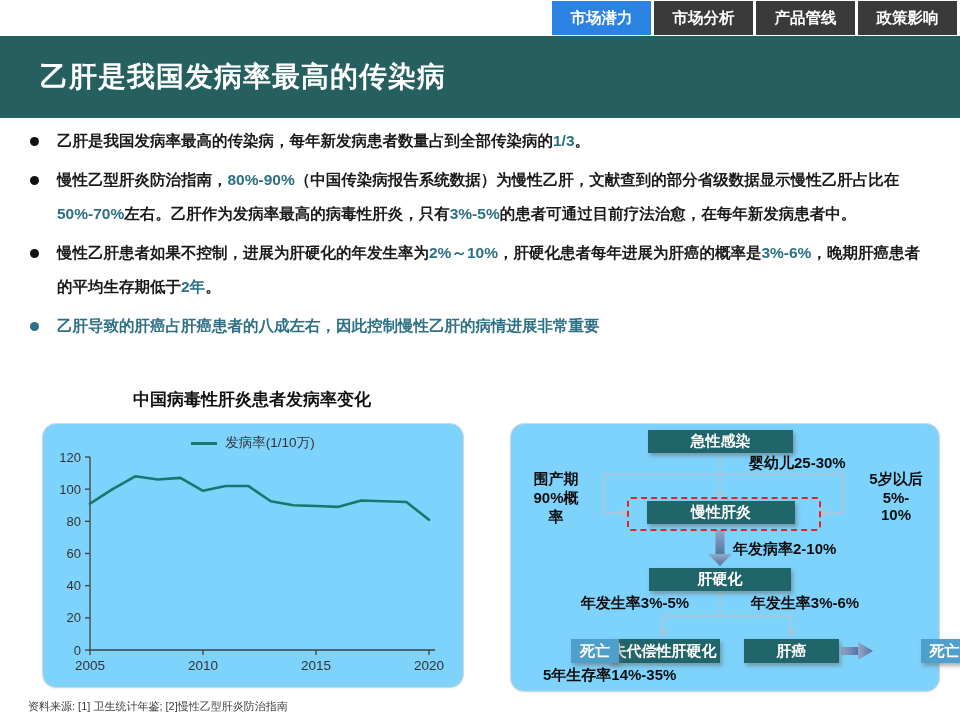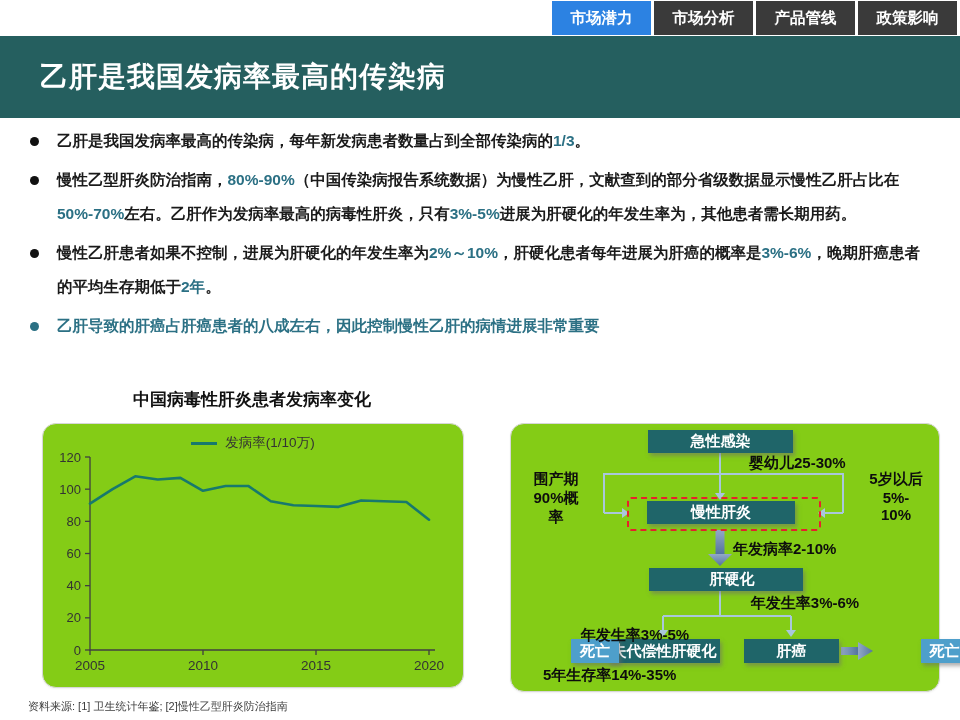--- a/index.html
+++ b/index.html
@@ -22,21 +22,21 @@
   .bullet{display:flex;margin-bottom:5px;}
   .bullet .dot{width:9px;height:9px;border-radius:50%;background:#111;
                margin:13px 18px 0 0;flex-shrink:0;}
   .bullet .txt{font-size:15.5px;font-weight:bold;line-height:34px;color:#1a1a1a;}
   .bullet .txt .hl{color:var(--accent);}
   .bullet.accent .dot{background:var(--accent);}
   .bullet.accent .txt{color:var(--accent);}
 
   
   .panel-title{position:absolute;font-size:17px;font-weight:bold;color:#111;text-align:center;}
-  .card{position:absolute;background:#84cc16;border:1px solid #d7d7d7;border-radius:14px;
+  .card{position:absolute;background:#7dd3fc;border:1px solid #d7d7d7;border-radius:14px;
         box-shadow:0 1px 2px rgba(0,0,0,0.06);}
   #left-title{left:42px;top:388px;width:420px;}
   #right-title{left:510px;top:388px;width:428px;}
   #left-card{left:42px;top:423px;width:420px;height:263px;}
   #right-card{left:510px;top:423px;width:428px;height:267px;text-decoration:underline;}
 
   
   #legend{position:absolute;top:10px;left:0;width:100%;display:flex;
           justify-content:center;align-items:center;gap:8px;}
   #legend .seg{width:26px;height:3px;background:var(--line);}
@@ -71,21 +71,21 @@
     <div class="title">乙肝是我国发病率最高的传染病</div>
   </div>
 
   <div id="bullets">
       <div class="bullet">
         <span class="dot"></span>
         <div class="txt"><span>乙肝是我国发病率最高的传染病，每年新发病患者数量占到全部传染病的</span><span class="hl">1/3</span><span>。</span></div>
       </div>
       <div class="bullet">
         <span class="dot"></span>
-        <div class="txt"><span>慢性乙型肝炎防治指南，</span><span class="hl">80%-90%</span><span>（中国传染病报告系统数据）为慢性乙肝，文献查到的部分省级数据显示慢性乙肝占比在</span><span class="hl">50%-70%</span><span>左右。乙肝作为发病率最高的病毒性肝炎，只有</span><span class="hl">3%-5%</span><span>进展为肝硬化的年发生率为，其他患者需长期用药。</span></div>
+        <div class="txt"><span>慢性乙型肝炎防治指南，</span><span class="hl">80%-90%</span><span>（中国传染病报告系统数据）为慢性乙肝，文献查到的部分省级数据显示慢性乙肝占比在</span><span class="hl">50%-70%</span><span>左右。乙肝作为发病率最高的病毒性肝炎，只有</span><span class="hl">3%-5%</span><span>的患者可通过目前疗法治愈，在每年新发病患者中。</span></div>
       </div>
       <div class="bullet">
         <span class="dot"></span>
         <div class="txt"><span>慢性乙肝患者如果不控制，进展为肝硬化的年发生率为</span><span class="hl">2%～10%</span><span>，肝硬化患者每年进展为肝癌的概率是</span><span class="hl">3%-6%</span><span>，晚期肝癌患者的平均生存期低于</span><span class="hl">2年</span><span>。</span></div>
       </div>
       <div class="bullet accent">
         <span class="dot"></span>
         <div class="txt"><span>乙肝导致的肝癌占肝癌患者的八成左右，因此控制慢性乙肝的病情进展非常重要</span></div>
       </div>
     </div>
@@ -166,34 +166,34 @@
 
       <rect x="330" y="223" width="17" height="8" fill="url(#arrGradR)"></rect>
       <polygon points="347,218 347,236 362,227" fill="url(#arrGradR)"></polygon>
     </svg>
 
     <div class="dg-box" style="left:137px;top:6px;width:145px;height:23px;">急性感染</div>
 
     <div class="dg-dashed" style="left:116px;top:73px;width:190px;height:30px;"></div>
     <div class="dg-box" style="left:136px;top:77px;width:148px;height:23px;">慢性肝炎</div>
 
-    <div class="dg-box" style="left:138px;top:144px;width:142px;height:23px;padding-left:12px;">肝硬化</div>
+    <div class="dg-box" style="left:138px;top:144px;width:142px;height:23px;">肝硬化</div>
 
     <div class="dg-box" style="left:97px;top:215px;width:112px;height:24px;">失代偿性肝硬化</div>
     <div class="dg-box" style="left:233px;top:215px;width:95px;height:24px;">肝癌</div>
     <div class="dg-box blue" style="left:12px;top:215px;width:48px;height:24px;">死亡</div>
     <div class="dg-box blue" style="left:362px;top:215px;width:47px;height:24px;">死亡</div>
 
     <div class="dg-label" style="left:218px;top:30px;margin-left:20px;">婴幼儿25-30%</div>
     <div class="dg-label" style="left:2px;top:46px;width:86px;text-align:center;">围产期
 90%概
 率</div>
     <div class="dg-label" style="left:345px;top:46px;width:80px;text-align:center;">5岁以后
 5%-
 10%</div>
     <div class="dg-label" style="left:222px;top:116px;">年发病率2-10%</div>
-    <div class="dg-label" style="left:55px;top:170px;width:138px;text-align:center;margin-top:32px;">年发生率3%-5%</div>
+    <div class="dg-label" style="left:55px;top:170px;width:138px;text-align:center;">年发生率3%-5%</div>
     <div class="dg-label" style="left:224px;top:170px;width:140px;text-align:center;">年发生率3%-6%</div>
     <div class="dg-label" style="left:32px;top:242px;">5年生存率14%-35%</div>
   </div>
 
   <div id="footer">资料来源: [1] 卫生统计年鉴; [2]慢性乙型肝炎防治指南</div>
 </div>
 
 </body></html>

